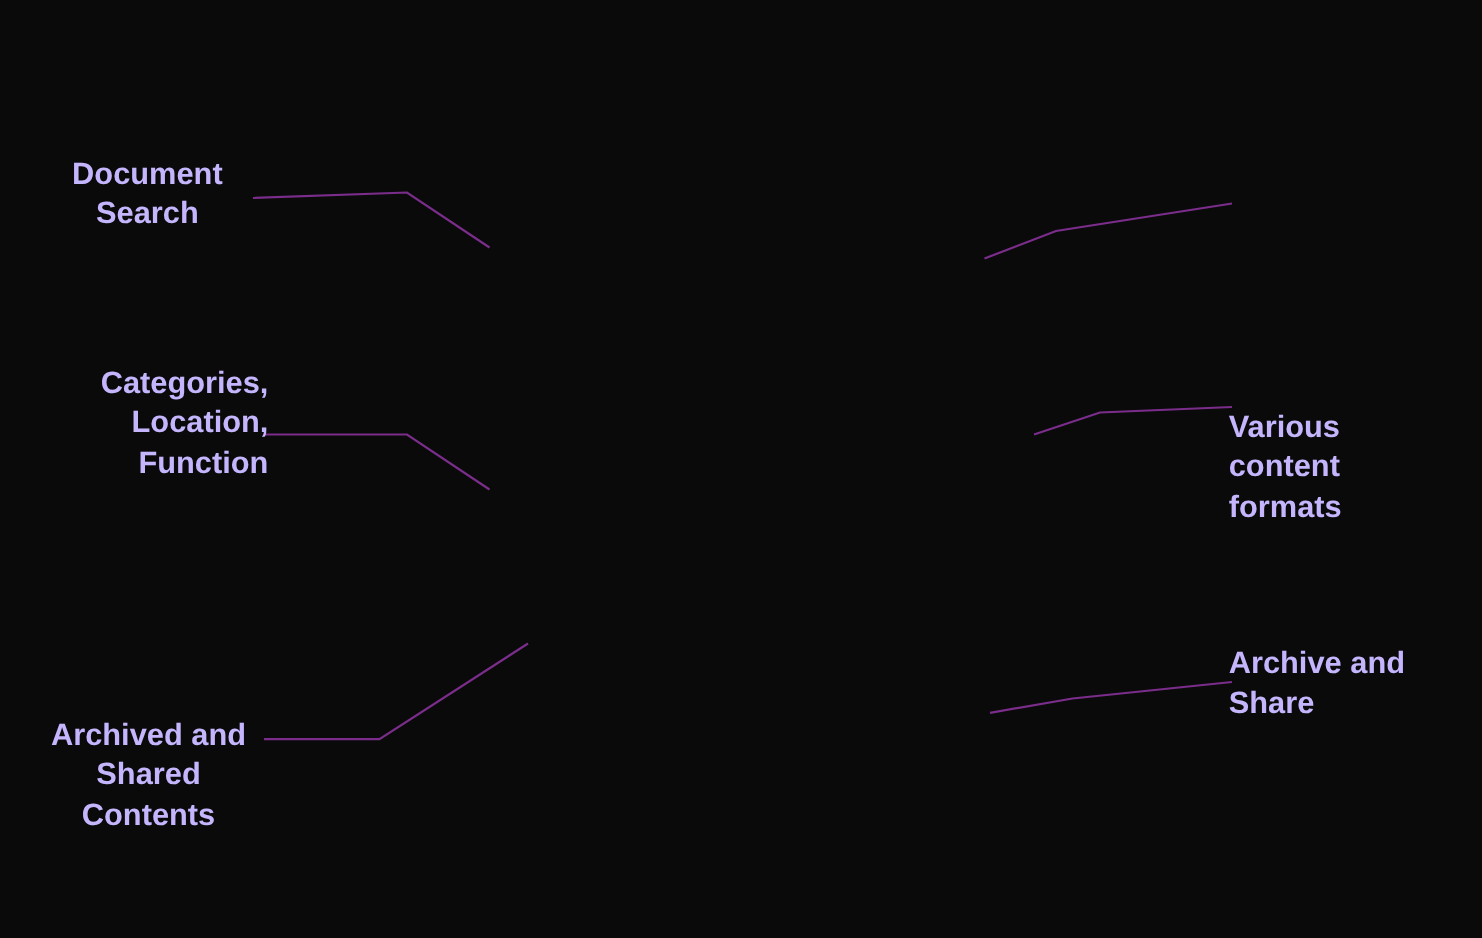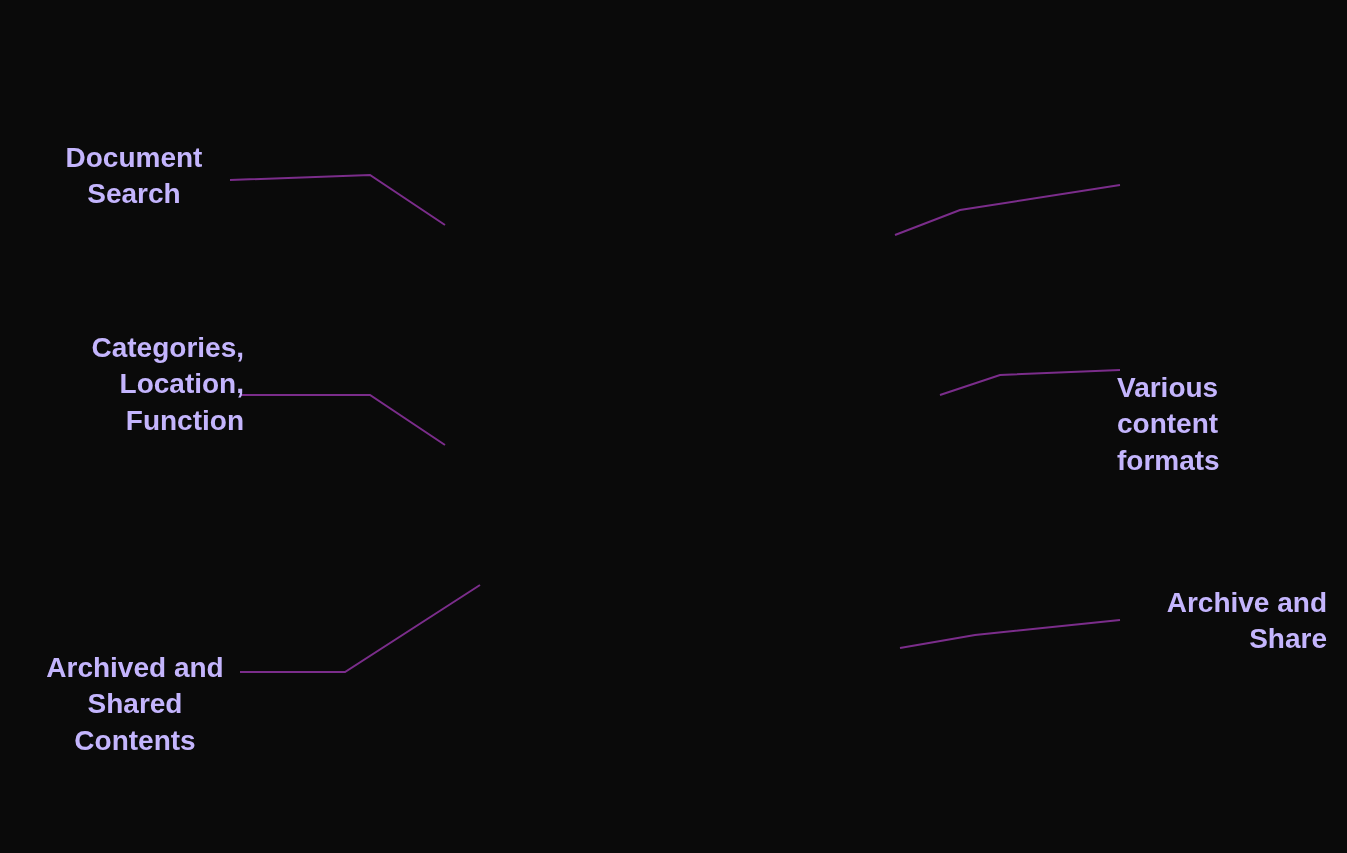--- a/index.html
+++ b/index.html
@@ -77,21 +77,21 @@
       top: 330px;
       width: 210px;
       text-align: left;
       margin-top: 40px;
     }
 
     .label-archive-share {
       right: 20px;
       top: 585px;
       width: 210px;
-      text-align: right;
+      text-align: left;
     }
   </style>
 </head>
 <body>
 
 <div class="diagram-container">
 
   <svg class="lines">
 
     <polyline points="230,180 370,175 445,225" fill="none" stroke="#7b2d8b" stroke-width="2"></polyline>

